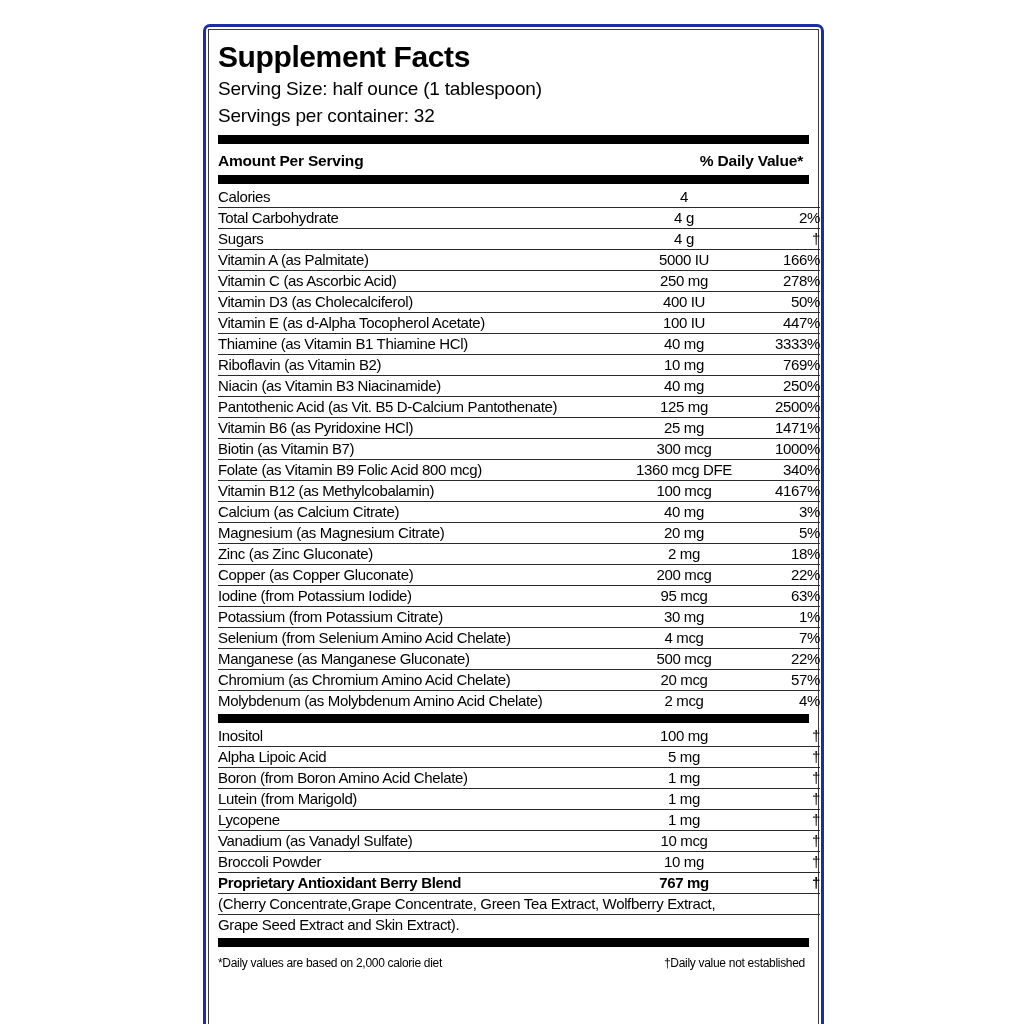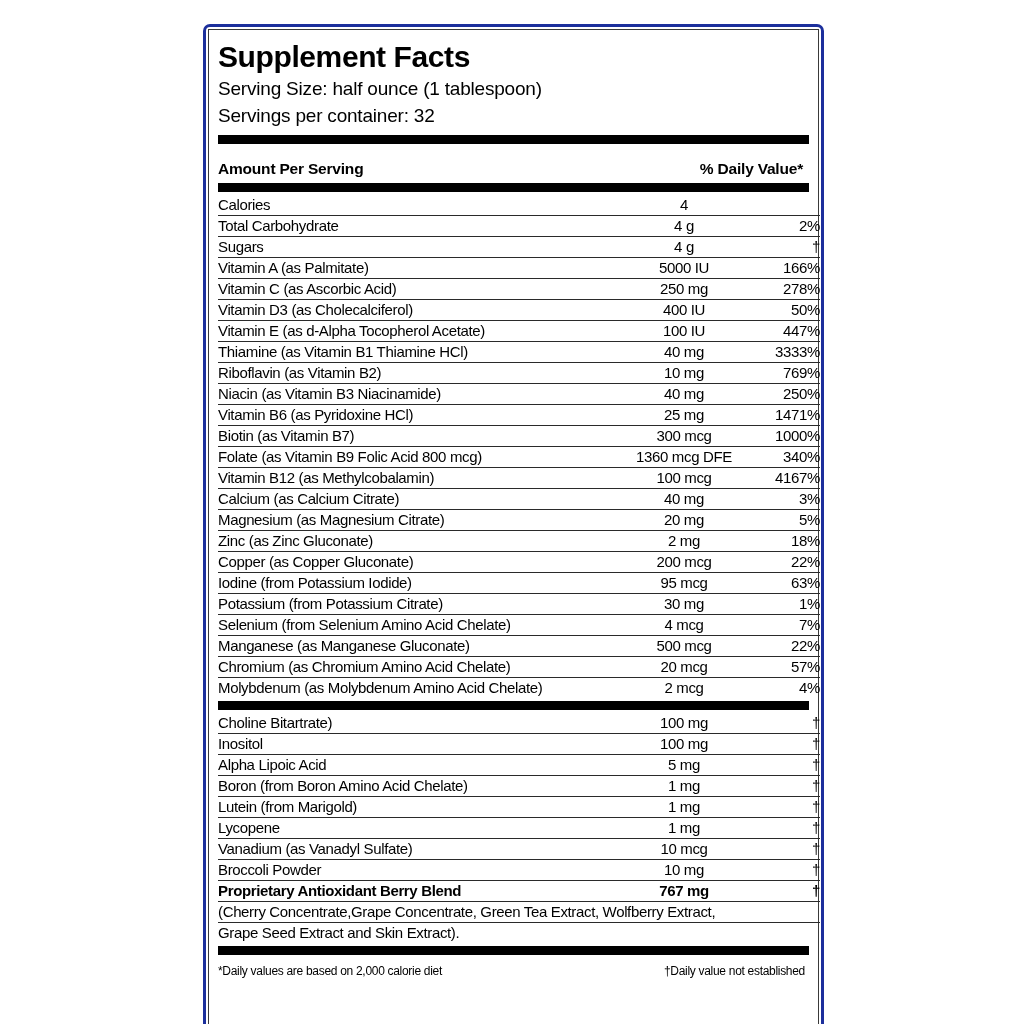--- a/index.html
+++ b/index.html
@@ -57,21 +57,21 @@
     margin: 0;
   }
   .bar-gap { height: 5px; }
   .bar-gap-sm { height: 3px; }
 
   .hdr-row {
     display: flex;
     align-items: baseline;
     font-size: 15.5px;
     font-weight: bold;
-    padding: 16px 0 5px 0;
+    padding: 8px 0 5px 0;
     letter-spacing: -0.2px;
   }
   .hdr-left { flex: 1 1 auto; }
   .hdr-right { flex: 0 0 auto; padding-right: 6px; }
 
   table.facts {
     width: 100%;
     border-collapse: collapse;
     table-layout: fixed;
   }
@@ -177,20 +177,25 @@
             <td class="c-name">Riboflavin (as Vitamin B2)</td>
             <td class="c-amt">10 mg</td>
             <td class="c-dv">769%</td>
           </tr>
           <tr>
             <td class="c-name">Niacin (as Vitamin B3 Niacinamide)</td>
             <td class="c-amt">40 mg</td>
             <td class="c-dv">250%</td>
           </tr>
           <tr>
+            <td class="c-name">Pantothenic Acid (as Vit. B5 D-Calcium Pantothenate)</td>
+            <td class="c-amt">125 mg</td>
+            <td class="c-dv">2500%</td>
+          </tr>
+          <tr>
             <td class="c-name">Vitamin B6 (as Pyridoxine HCl)</td>
             <td class="c-amt">25 mg</td>
             <td class="c-dv">1471%</td>
           </tr>
           <tr>
             <td class="c-name">Biotin (as Vitamin B7)</td>
             <td class="c-amt">300 mcg</td>
             <td class="c-dv">1000%</td>
           </tr>
           <tr>
@@ -255,25 +260,20 @@
           </tr>
         </tbody>
     </table>
 
     <div class="bar-gap-sm"></div>
     <div class="bar-thick"></div>
     <div class="bar-gap-sm"></div>
 
     <table class="facts">
       <tbody id="tbody-secondary">
-          <tr>
-            <td class="c-name">Choline Bitartrate)</td>
-            <td class="c-amt">100 mg</td>
-            <td class="c-dv">†</td>
-          </tr>
           <tr>
             <td class="c-name">Inositol</td>
             <td class="c-amt">100 mg</td>
             <td class="c-dv">†</td>
           </tr>
           <tr>
             <td class="c-name">Alpha Lipoic Acid</td>
             <td class="c-amt">5 mg</td>
             <td class="c-dv">†</td>
           </tr>

